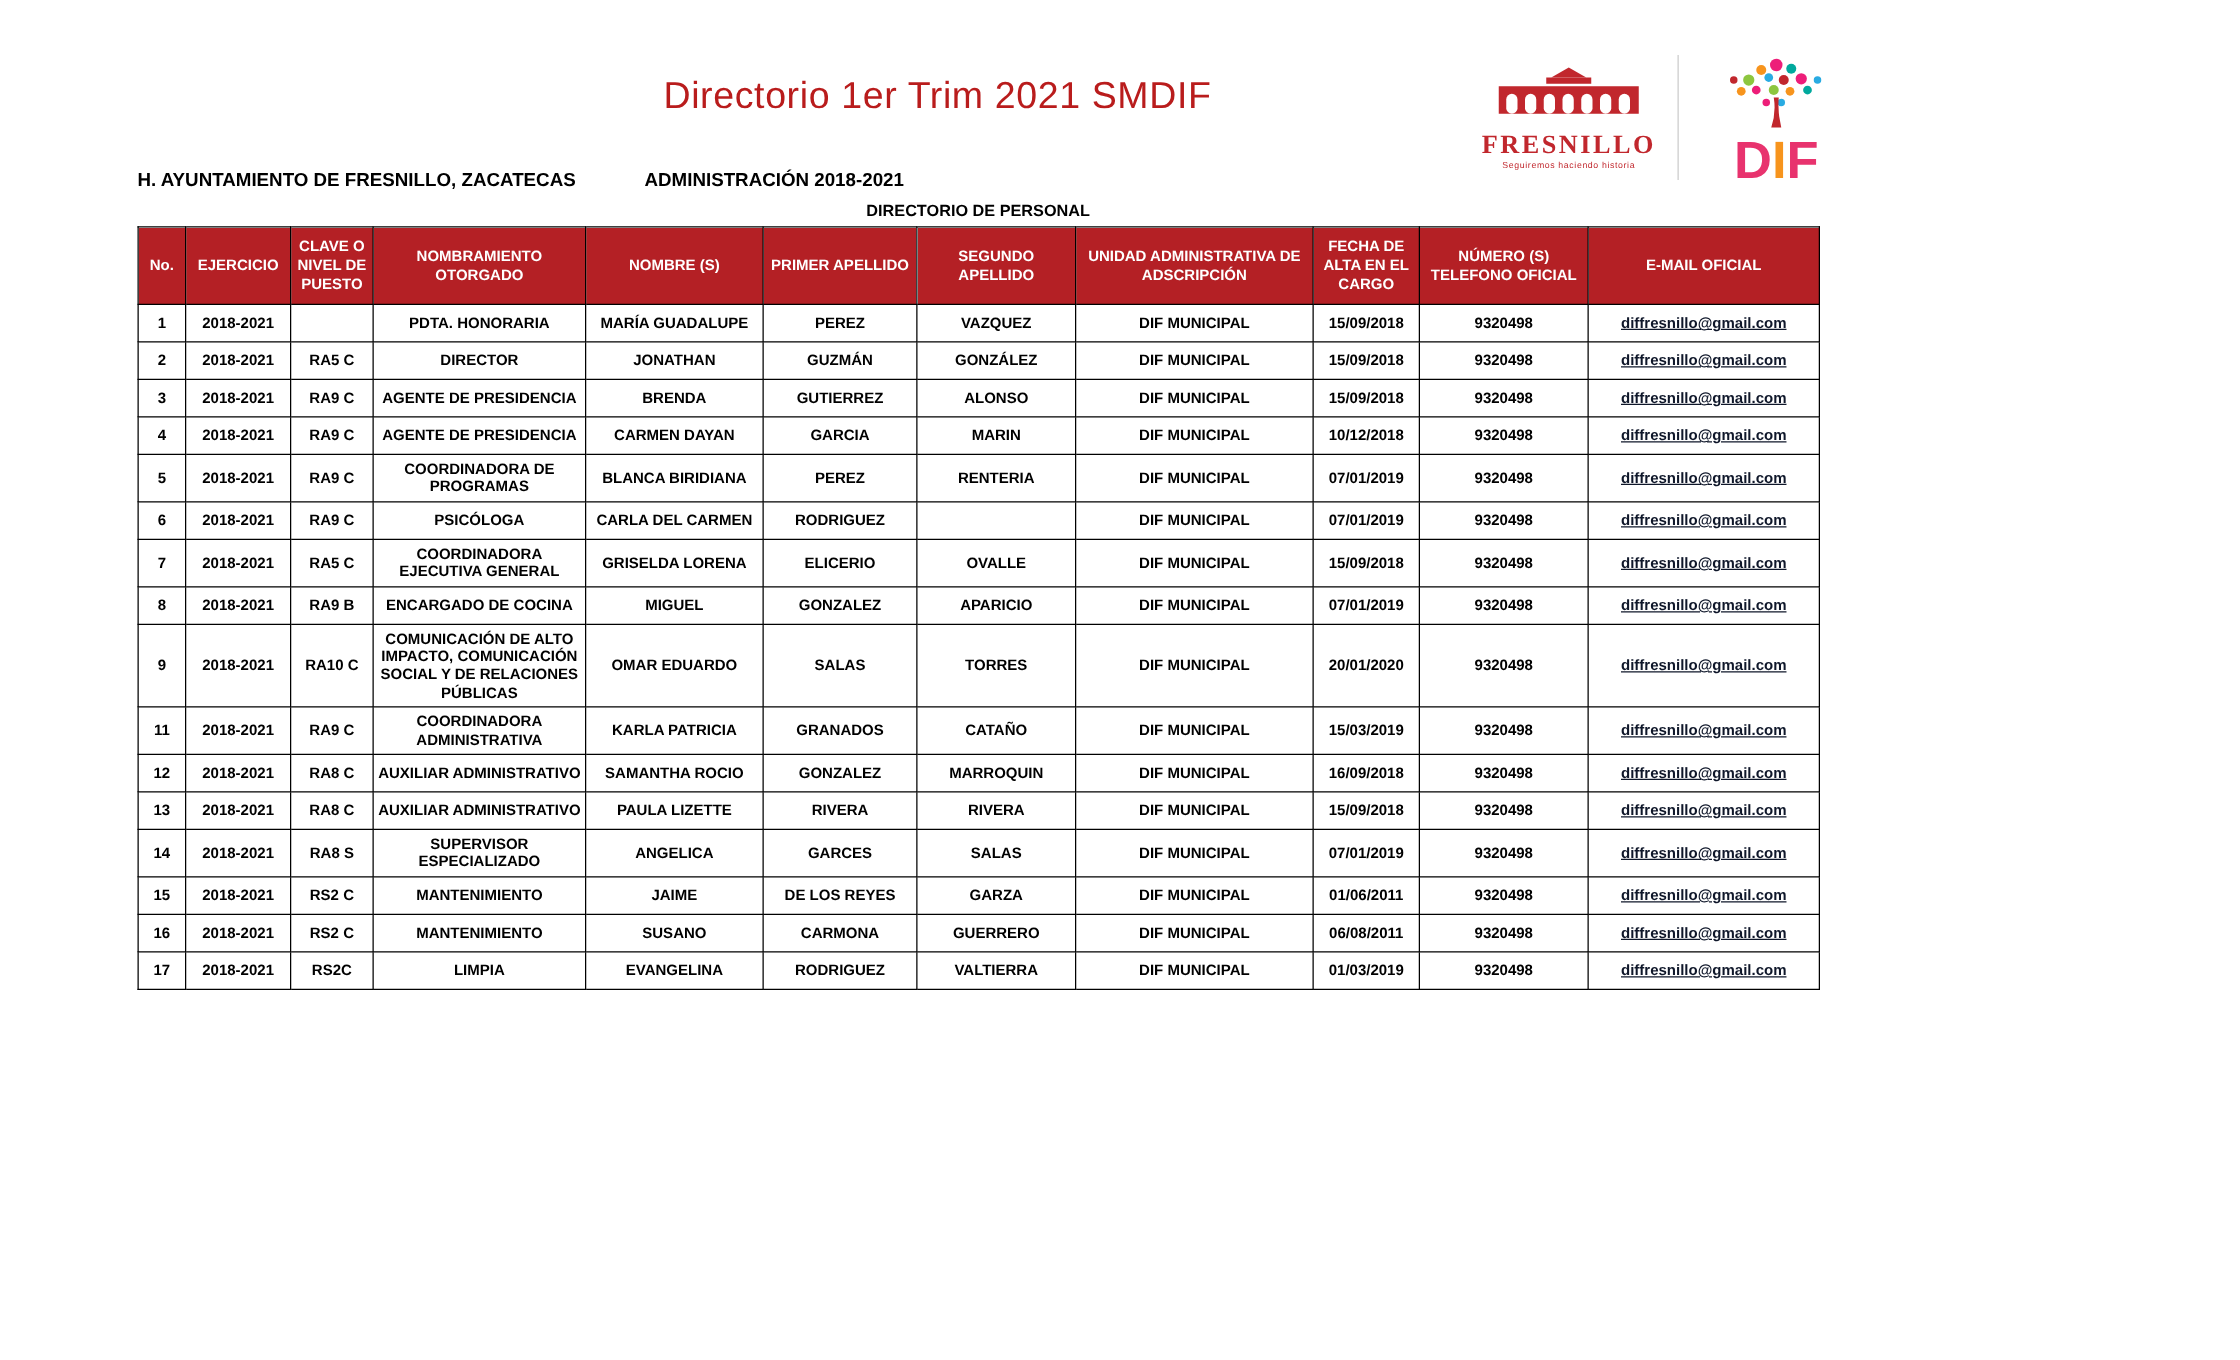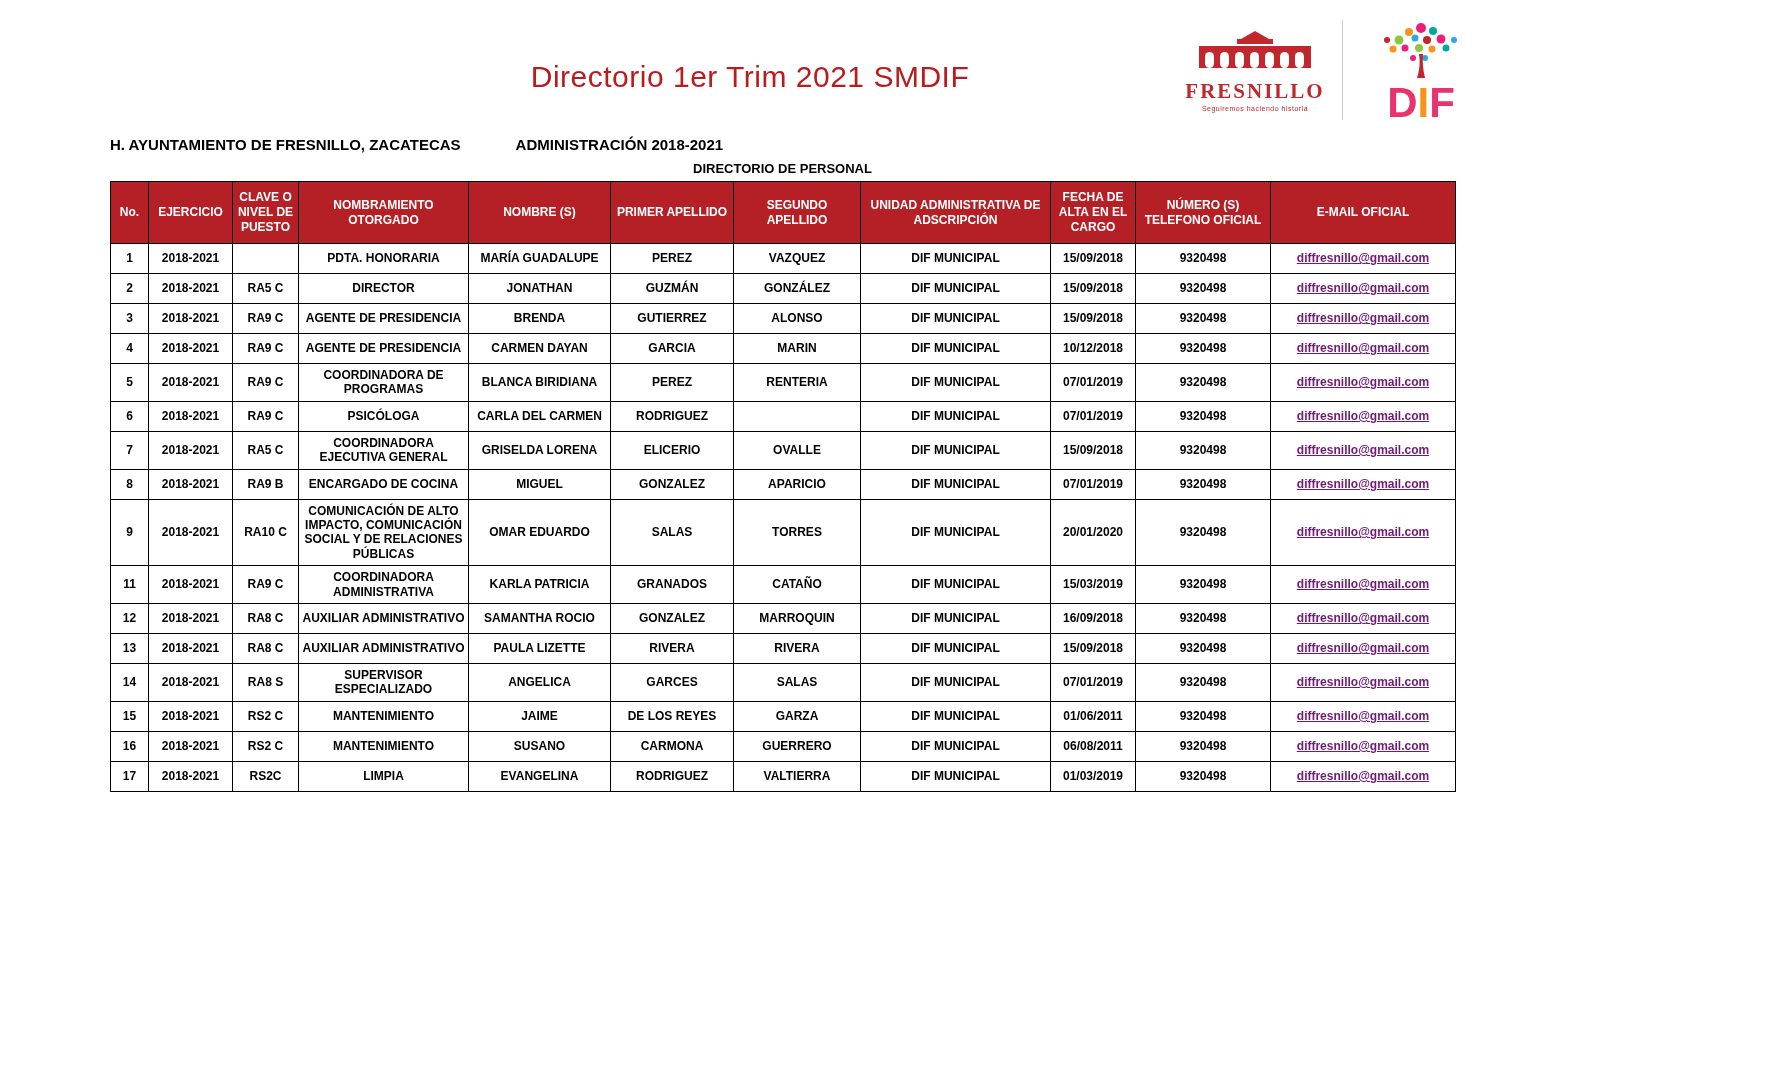--- a/index.html
+++ b/index.html
@@ -24,21 +24,21 @@
     display: flex; justify-content: flex-start; gap: 55px;
     font-size: 15px; font-weight: bold; color: #000;
   }
   .table-caption {
     position: absolute; top: 161px; left: 110px; width: 1345px;
     text-align: center; font-size: 13px; font-weight: bold;
   }
 
   
   .logo-zone {
-    position: absolute; top: 10px; left: 1180px; width: 330px; height: 120px;
+    position: absolute; top: 34px; left: 1180px; width: 330px; height: 120px;
     display: flex; align-items: center;
   }
   .fresnillo-logo {
     width: 150px; display: flex; flex-direction: column; align-items: center;
   }
   .fresnillo-word {
     font-family: "Liberation Serif", serif;
     font-weight: bold; font-size: 21px; letter-spacing: 2px;
     color: #C1272D; margin-top: 2px;
   }
@@ -74,21 +74,21 @@
   table.directory thead th {
     background: #B42025; color: #ffffff;
     font-size: 12px; font-weight: bold; line-height: 1.25;
     padding: 4px 2px; height: 62px;
   }
   table.directory tbody td {
     font-size: 12px; font-weight: bold; line-height: 1.2;
     padding: 4px 3px; height: 30px; color: #000;
   }
   .email-link {
-    color: #701a75; text-decoration: underline; cursor: pointer;
+    color: #0f172a; text-decoration: underline; cursor: pointer;
     font-weight: bold;
   }
 </style>
 </head>
 <body>
 
 <h1 class="doc-title">Directorio 1er Trim 2021 SMDIF</h1>
 
 <div class="logo-zone">
   <div class="fresnillo-logo">

